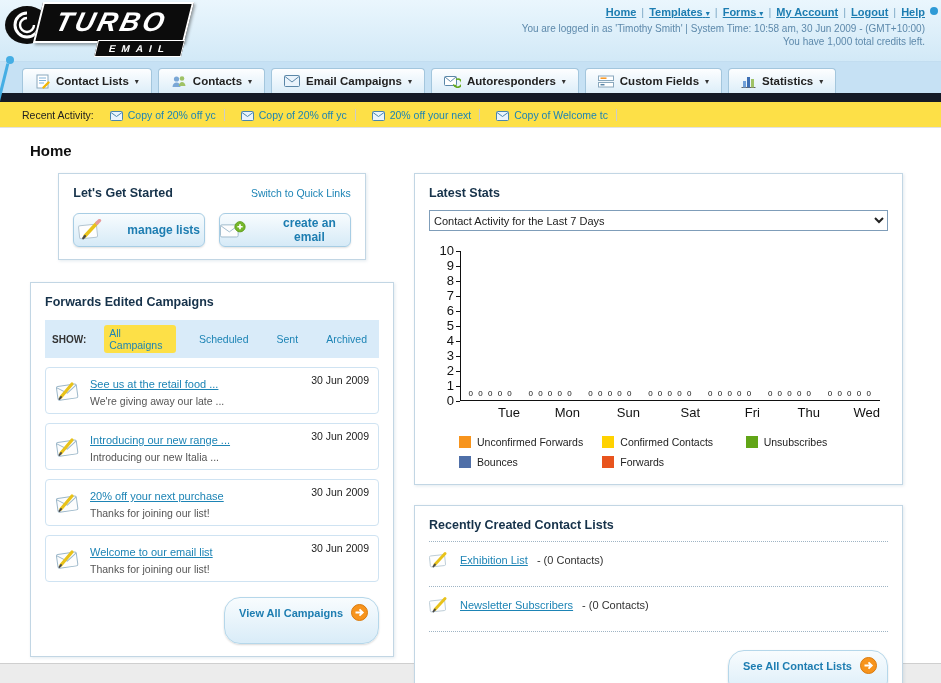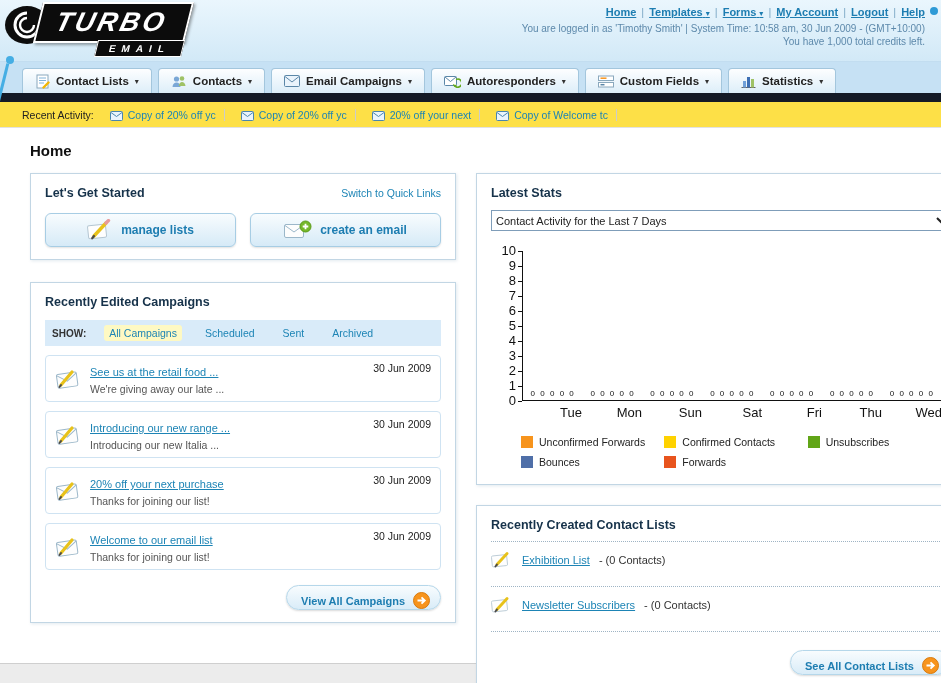--- a/index.html
+++ b/index.html
@@ -46,49 +46,49 @@
   .activity { height:26px; display:flex; align-items:center; gap:16px; padding-left:22px;
     font-size:10.5px; color:#333; border-bottom:1px solid #e2e2e2; background:#fde047; }
   .activity-label { color:#222; }
   .activity-item { display:flex; align-items:flex-end; gap:5px; color:#1d84b5; cursor:pointer; }
   .activity-item .txt { border-right:1px solid #ccc; padding-right:8px; }
 
   
   .page { height:535px; padding:6px 30px 0; background:#fff; }
   .page-title { font-size:15px; font-weight:bold; color:#101010; margin:8px 0 14px; }
   .cols { display:flex; gap:20px; align-items:flex-start; }
-  .left-col { width:426px; flex:none; display:flex; flex-direction:column; gap:22px; }
+  .left-col { width:364px; flex:none; display:flex; flex-direction:column; gap:22px;align-items:center; }
   .right-col { width:489px; flex:none; display:flex; flex-direction:column; gap:20px; }
   .panel { border:1px solid #c2d6e4; background:#fff; padding:12px 14px;
     box-shadow:1px 1px 3px rgba(110,145,170,.2); }
   .panel-title { font-size:12.5px; font-weight:bold; color:#16324a; }
 
   
   .gs-head { display:flex; justify-content:space-between; align-items:center; }
   .quick-link { font-size:10.5px; color:#1d84b5; cursor:pointer; }
   .gs-buttons { display:flex; gap:14px; margin-top:13px; }
   .big-btn { flex:1; height:34px; display:flex; align-items:center; justify-content:center;
-    gap:8px; border:1px solid #a7cde4; border-radius:6px;
+    gap:23px; border:1px solid #a7cde4; border-radius:6px;
     background:linear-gradient(#f8fcfe,#d6eaf7); font-size:12px; font-weight:bold;
     color:#1d7db1; box-shadow:0 1px 2px rgba(0,0,0,.12); cursor:pointer; }
 
   
   .filterbar { margin-top:11px; background:#d9ebf9; padding:5px 7px; display:flex;
     align-items:center; gap:18px; font-size:10.5px; }
   .show-label { font-weight:bold; color:#333; font-size:10px; }
   .filter { color:#1d84b5; cursor:pointer; padding:2px 5px; }
-  .filter.active { background:#fef9c3; border-radius:3px; }
+  .filter.active { background:#fde047; border-radius:3px; }
   .citem { margin-top:9px; border:1px solid #cfe3f2; border-radius:4px; padding:6px 9px;
     display:flex; gap:9px; align-items:center; }
   .citem-title { color:#1d84b5; font-size:11px; text-decoration:underline; cursor:pointer; }
   .citem-sub { color:#555; font-size:10.5px; margin-top:3px; }
   .citem-date { margin-left:auto; font-size:10.5px; color:#222; white-space:nowrap;
     align-self:flex-start; }
   .viewall-row { margin-top:15px; text-align:right; }
-  .pill-btn { display:inline-flex; align-items:center; gap:8px; padding:6px 10px 0 14px;
+  .pill-btn { display:inline-flex; align-items:center; gap:8px; padding:6px 10px 22px 14px;
     border:1px solid #b5d7ea; border-radius:16px; background:linear-gradient(#f8fcfe,#d9ecf8);
     font-size:11px; font-weight:bold; color:#1d7db1; box-shadow:0 1px 2px rgba(0,0,0,.15);
     cursor:pointer; }
 
   
   .stats-select { width:100%; margin-top:10px; height:21px; font-size:11px; color:#222;
     border:1px solid #7f9db9; background:#fff; }
   .chart { margin:20px 0 0 4px; }
   .chart-row { display:flex; }
   .y-axis { position:relative; width:27px; height:150px; flex:none; }
@@ -272,21 +272,21 @@
                 <path d="M1 5.5 L10 12 L19 5.5" fill="none" stroke="#9bb7c9"></path>
                 <circle cx="21.5" cy="6.5" r="5.5" fill="#76b82a" stroke="#5a9a18"></circle>
                 <path d="M21.5 3.7v5.6M18.7 6.5h5.6" stroke="#fff" stroke-width="1.8"></path>
               </svg>
             <span>create an email</span>
           </button>
         </div>
       </div>
 
       <div class="panel">
-        <div class="panel-title">Recently Edited Campaigns</div>
+        <div class="panel-title">Forwards Edited Campaigns</div>
         <div class="filterbar">
           <span class="show-label">SHOW:</span>
           <a class="filter active">All Campaigns</a>
           <a class="filter">Scheduled</a>
           <a class="filter">Sent</a>
           <a class="filter">Archived</a>
         </div>
 
         <div class="citem">
           <svg width="26" height="22" viewBox="0 0 26 22">

